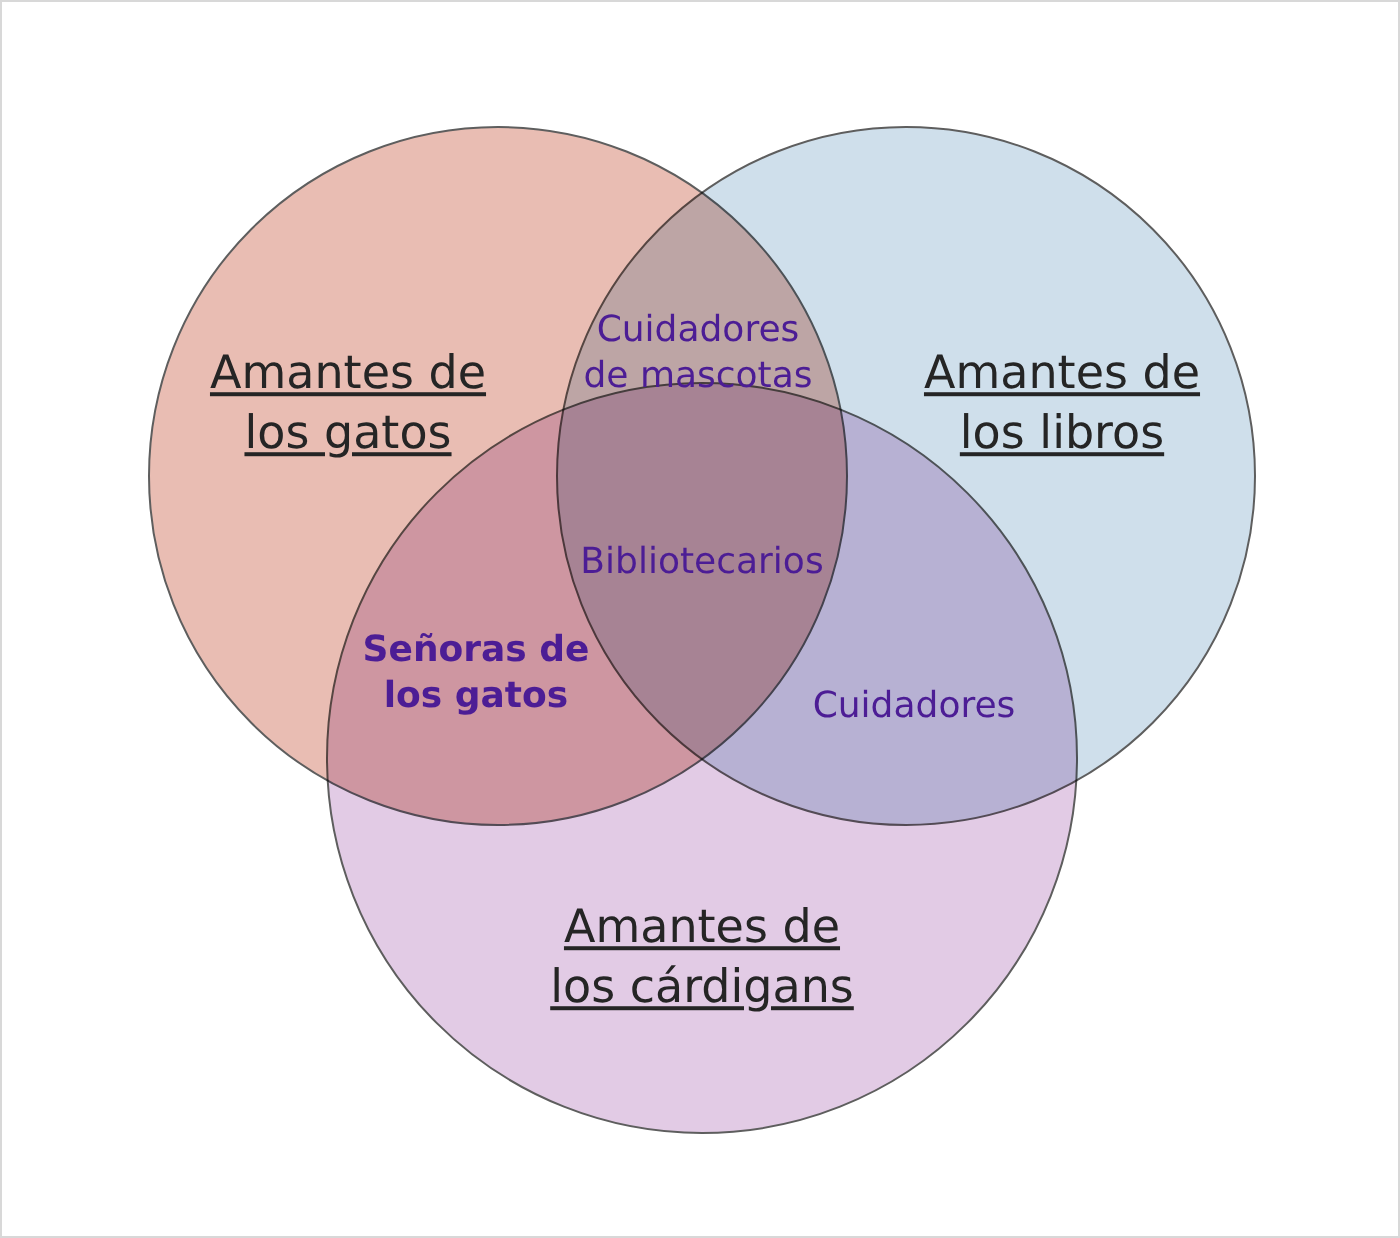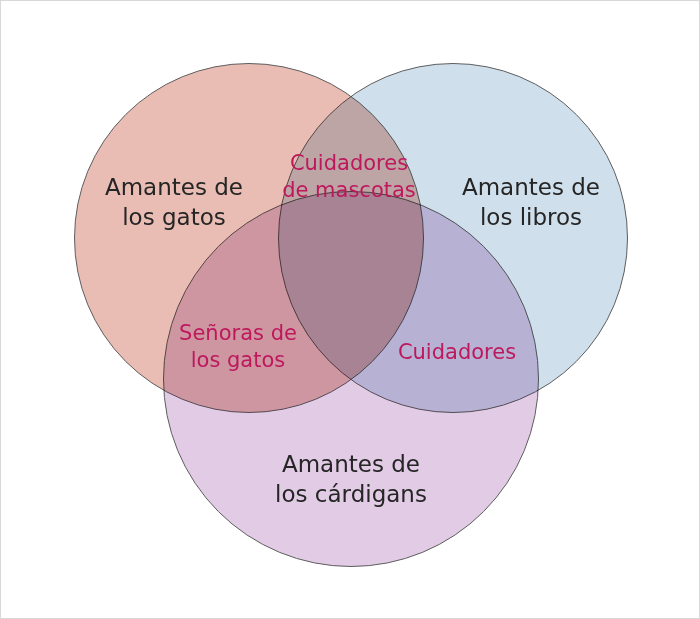--- a/index.html
+++ b/index.html
@@ -51,32 +51,33 @@
     transform: translate(-50%, -50%);
     text-align: center;
     white-space: pre-line;
     color: #2e2e2e;
     z-index: 5;
   }
   .label-large {
     font-size: 23px;
     line-height: 1.3;
     color: #252525;
+    text-decoration: underline;
   }
   .label-small {
-    font-size: 21px;
+    font-size: 18px;
     line-height: 1.3;
-    color: #be185d;
+    color: #4c1d95;
   }
   .pos-cats        { left: 173px; top: 202px; }
   .pos-books       { left: 530px; top: 202px; }
   .pos-cardigans   { left: 350px; top: 479px; }
   .pos-petcare     { left: 348px; top: 176px; }
   .pos-librarians  { left: 350px; top: 280px; }
-  .pos-catladies   { left: 237px; top: 346px; }
+  .pos-catladies   { left: 237px; top: 336px; font-weight: bold; }
   .pos-writers     { left: 456px; top: 352px; }
 </style>
 </head>
 <body>
 
 <div class="venn-canvas">
 
   <div class="venn-circle circle-cats" style="background-color: rgb(233, 189, 179);"></div>
 
   <div class="venn-circle circle-books" style="background-color: rgb(207, 223, 235);"></div>
@@ -88,19 +89,20 @@
 
   <div class="venn-label label-large pos-books">Amantes de
 los libros</div>
 
   <div class="venn-label label-large pos-cardigans">Amantes de
 los cárdigans</div>
 
   <div class="venn-label label-small pos-petcare">Cuidadores
 de mascotas</div>
 
+  <div class="venn-label label-small pos-librarians">Bibliotecarios</div>
 
   <div class="venn-label label-small pos-catladies">Señoras de
 los gatos</div>
 
   <div class="venn-label label-small pos-writers">Cuidadores</div>
 
 </div>
 
 </body></html>

